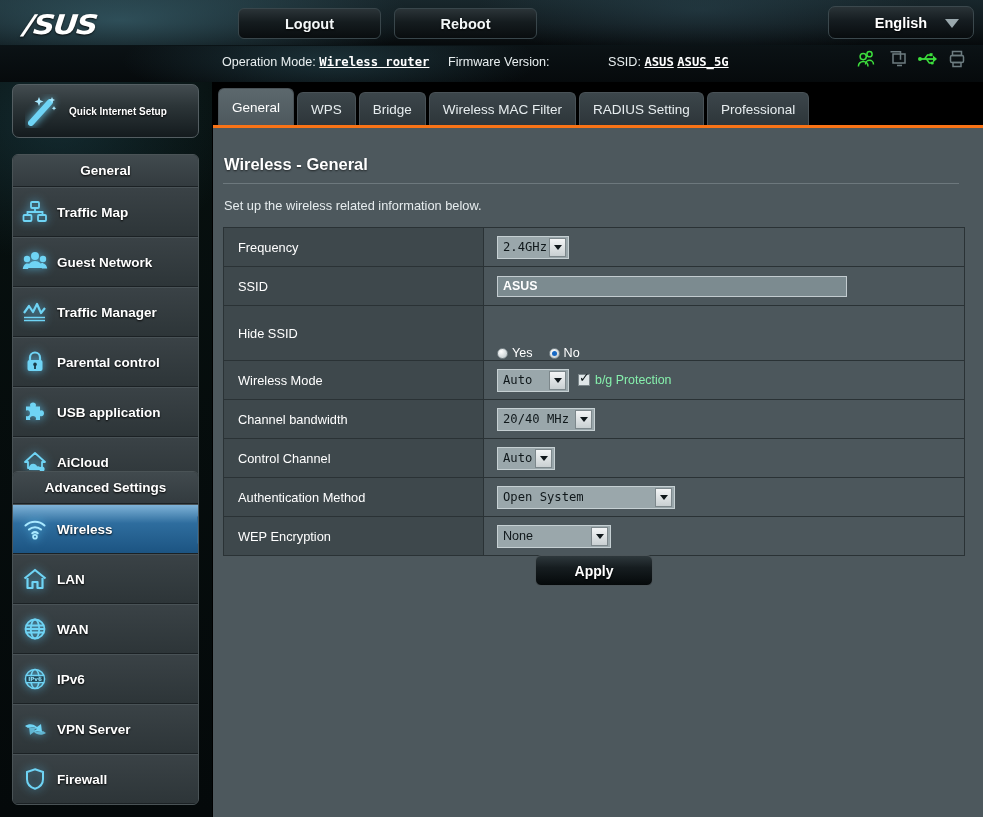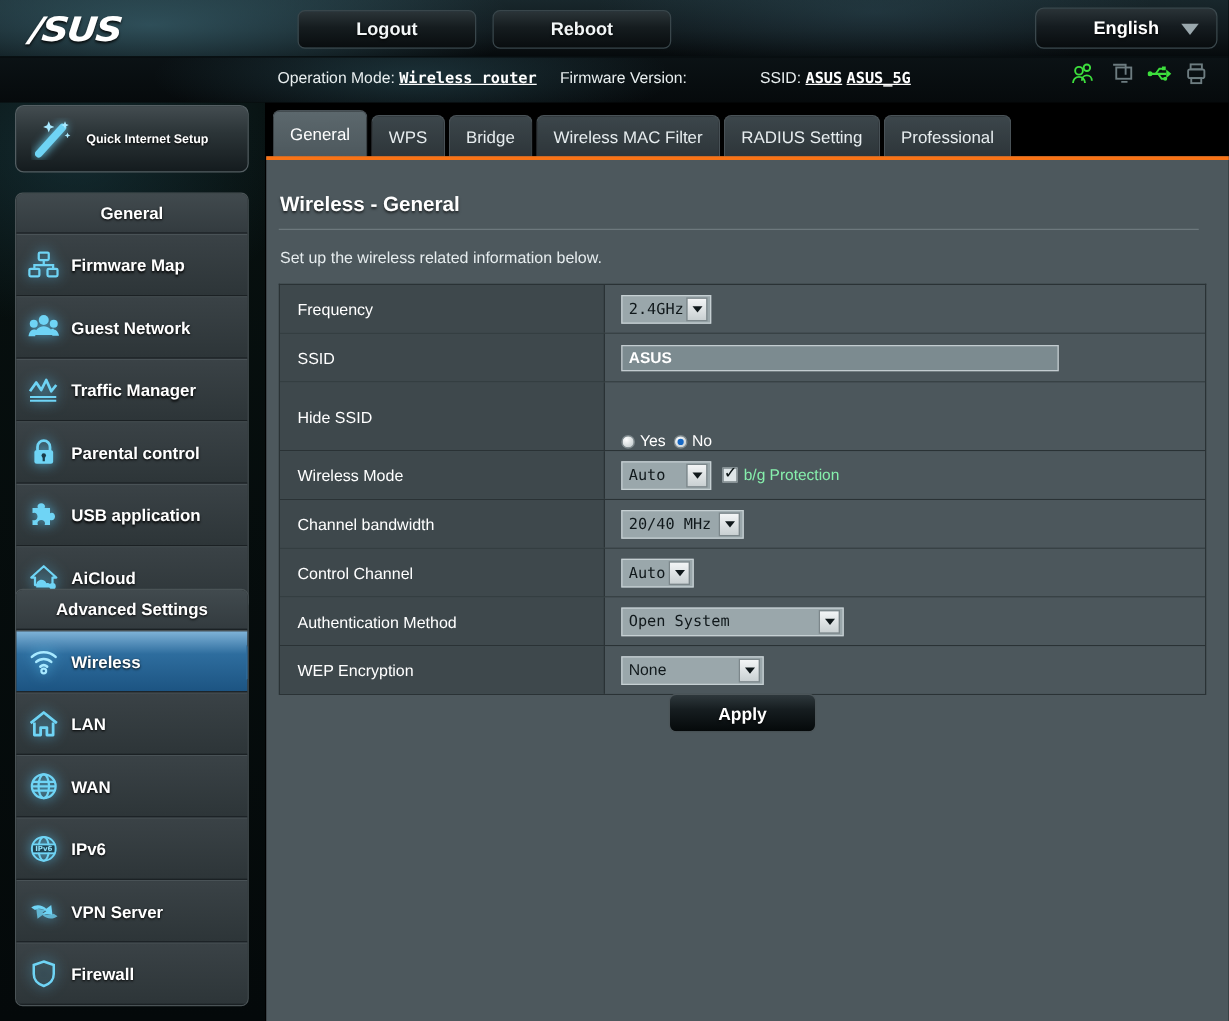--- a/index.html
+++ b/index.html
@@ -219,21 +219,21 @@
     border-top: 5px solid #10181b;
   }
   .txtinput {
     height: 21px; width: 350px;
     background: #7c8b90;
     border: 1px solid #c3ccd0;
     color: #ffffff; font-size: 12.4px; font-weight: 700;
     padding: 0 5px;
     font-family: "Liberation Sans", sans-serif;
   }
-  .radio-group { display: flex; gap: 6px; margin-top: 40px; }
+  .radio-group { display: flex; gap: 16px; margin-top: 40px; }
   .radio-opt { display: flex; align-items: center; gap: 4px; cursor: pointer; }
   .radio-dot {
     width: 11px; height: 11px; border-radius: 50%;
     background: radial-gradient(circle at 35% 30%, #ffffff, #b9c3c6);
     border: 1px solid #7e898d;
     position: relative; flex: none;
   }
   .radio-opt.checked .radio-dot::after {
     content: ""; position: absolute; left: 2px; top: 2px;
     width: 5px; height: 5px; border-radius: 50%; background: #1668c4;
@@ -351,21 +351,21 @@
         <span class="ico">
           <svg width="26" height="24" viewBox="0 0 26 24">
             <g fill="none" stroke="#6fd4f5" stroke-width="1.8">
               <rect x="9" y="2" width="8" height="6" rx="1"></rect>
               <rect x="1.5" y="15" width="8" height="6" rx="1"></rect>
               <rect x="16" y="15" width="8" height="6" rx="1"></rect>
               <path d="M13 8v4M5.5 15v-3h15v3"></path>
             </g>
           </svg>
         </span>
-        <span class="lbl">Firmware Map</span>
+        <span class="lbl">Traffic Map</span>
       </div>
 
       <div class="menu-item">
         <span class="ico">
           <svg width="26" height="24" viewBox="0 0 26 24">
             <g fill="#6fd4f5">
               <circle cx="13" cy="6" r="4"></circle>
               <circle cx="5" cy="9" r="3.2"></circle>
               <circle cx="21" cy="9" r="3.2"></circle>
               <path d="M13 11c4 0 7 3 7.5 7h-15C6 14 9 11 13 11z"></path>

